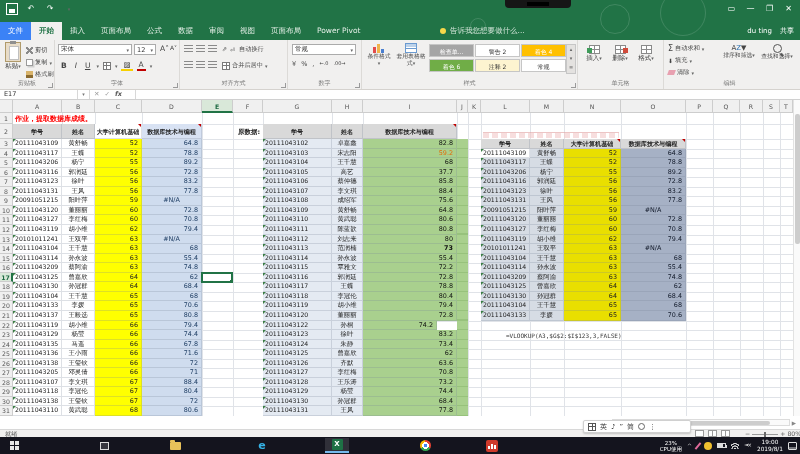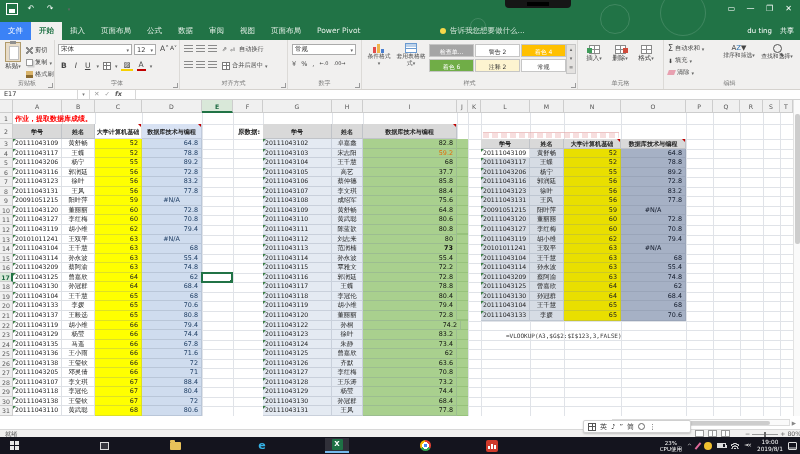--- a/index.html
+++ b/index.html
@@ -672,21 +672,21 @@
       <div class="scell c-name c-mid" style="position: absolute; left: 332px; top: 191.848px; width: 31px; height: 9.553px; line-height: 8.553px; z-index: 3;">李冠伦</div>
       <div class="scell c-grn num" style="position: absolute; left: 363px; top: 191.848px; width: 94px; height: 9.553px; line-height: 8.553px; z-index: 3;">80.4</div>
       <div class="scell c-id c-mid" style="position: absolute; left: 263px; top: 201.401px; width: 69px; height: 9.553px; line-height: 8.553px; z-index: 3;">20111043119</div>
       <div class="scell c-name c-mid" style="position: absolute; left: 332px; top: 201.401px; width: 31px; height: 9.553px; line-height: 8.553px; z-index: 3;">胡小维</div>
       <div class="scell c-grn num" style="position: absolute; left: 363px; top: 201.401px; width: 94px; height: 9.553px; line-height: 8.553px; z-index: 3;">79.4</div>
       <div class="scell c-id c-mid" style="position: absolute; left: 263px; top: 210.954px; width: 69px; height: 9.553px; line-height: 8.553px; z-index: 3;">20111043120</div>
       <div class="scell c-name c-mid" style="position: absolute; left: 332px; top: 210.954px; width: 31px; height: 9.553px; line-height: 8.553px; z-index: 3;">董丽丽</div>
       <div class="scell c-grn num" style="position: absolute; left: 363px; top: 210.954px; width: 94px; height: 9.553px; line-height: 8.553px; z-index: 3;">72.8</div>
       <div class="scell c-id c-mid" style="position: absolute; left: 263px; top: 220.507px; width: 69px; height: 9.553px; line-height: 8.553px; z-index: 3;">20111043122</div>
       <div class="scell c-name c-mid" style="position: absolute; left: 332px; top: 220.507px; width: 31px; height: 9.553px; line-height: 8.553px; z-index: 3;">孙桐</div>
-      <div class="scell c-grn num" style="position: absolute; left: 363px; top: 220.507px; width: 98px; height: 9.553px; line-height: 8.553px; z-index: 3; padding-left: 48px;">74.2</div>
+      <div class="scell c-grn num" style="position: absolute; left: 363px; top: 220.507px; width: 74px; height: 9.553px; line-height: 8.553px; z-index: 3; padding-left: 48px;">74.2</div>
       <div class="scell c-id c-mid" style="position: absolute; left: 263px; top: 230.06px; width: 69px; height: 9.553px; line-height: 8.553px; z-index: 3;">20111043123</div>
       <div class="scell c-name c-mid" style="position: absolute; left: 332px; top: 230.06px; width: 31px; height: 9.553px; line-height: 8.553px; z-index: 3;">徐叶</div>
       <div class="scell c-grn num" style="position: absolute; left: 363px; top: 230.06px; width: 94px; height: 9.553px; line-height: 8.553px; z-index: 3;">83.2</div>
       <div class="scell c-id c-mid" style="position: absolute; left: 263px; top: 239.613px; width: 69px; height: 9.553px; line-height: 8.553px; z-index: 3;">20111043124</div>
       <div class="scell c-name c-mid" style="position: absolute; left: 332px; top: 239.613px; width: 31px; height: 9.553px; line-height: 8.553px; z-index: 3;">朱静</div>
       <div class="scell c-grn num" style="position: absolute; left: 363px; top: 239.613px; width: 94px; height: 9.553px; line-height: 8.553px; z-index: 3;">73.4</div>
       <div class="scell c-id c-mid" style="position: absolute; left: 263px; top: 249.166px; width: 69px; height: 9.553px; line-height: 8.553px; z-index: 3;">20111043125</div>
       <div class="scell c-name c-mid" style="position: absolute; left: 332px; top: 249.166px; width: 31px; height: 9.553px; line-height: 8.553px; z-index: 3;">曾嘉欣</div>
       <div class="scell c-grn num" style="position: absolute; left: 363px; top: 249.166px; width: 94px; height: 9.553px; line-height: 8.553px; z-index: 3;">62</div>
       <div class="scell c-id c-mid" style="position: absolute; left: 263px; top: 258.719px; width: 69px; height: 9.553px; line-height: 8.553px; z-index: 3;">20111043126</div>

